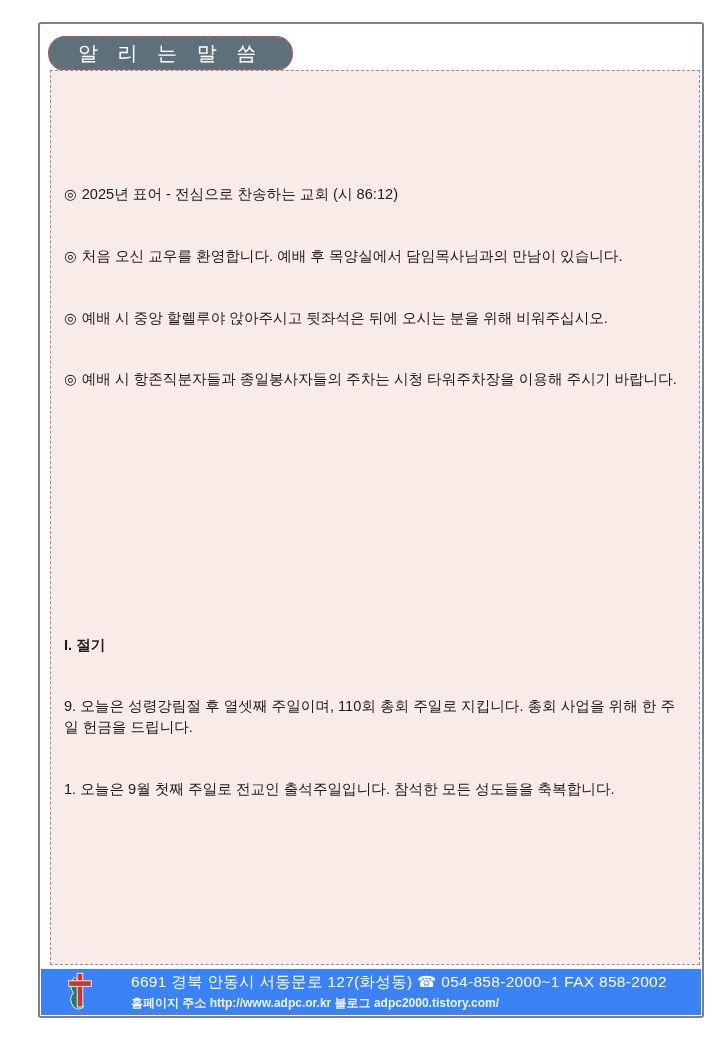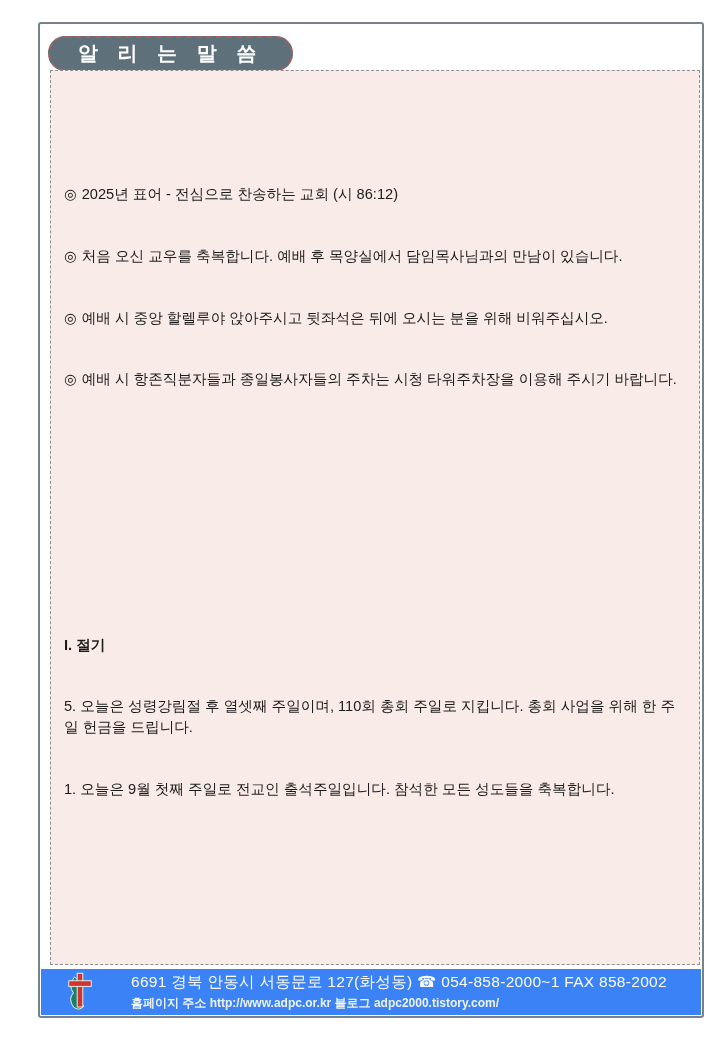--- a/index.html
+++ b/index.html
@@ -7,21 +7,21 @@
     width:720px; height:1040px; position:relative; background:#ffffff;
     font-family:"Liberation Sans","DejaVu Sans",sans-serif; color:#1b1b1b;
   }
   .sheet {
     position:absolute; left:38px; top:22px; width:666px; height:996px;
     box-sizing:border-box; border:2px solid #76838b; border-radius:3px; background:#ffffff;
   }
   .pill {
     position:absolute; left:8px; top:12px; height:31px; line-height:31px;
     padding:0 28px; background:#5e707a; border:2px dashed #a2605e; border-radius:17px;
-    color:#ffffff; font-size:20px; font-weight:bold; letter-spacing:7px; white-space:nowrap;
+    color:#ffffff; font-size:20px; font-weight:normal; letter-spacing:7px; white-space:nowrap;
   }
   .content {
     position:absolute; left:10px; top:46px; width:650px; height:895px;
     box-sizing:border-box; background:#f9ebe8; border:1px dashed #8f8f8f;
     padding:10px 12px 0 13px; font-size:14.6px; line-height:20.6px;
     white-space:pre-wrap; word-break:break-all; overflow:hidden;
   }
   .line { }
   .b { margin-right:5px; }
   .notices { margin-bottom:22px; }
@@ -43,29 +43,29 @@
 <div class="sheet">
 
   <div class="pill">
     <span>알 리 는  말 씀</span>
   </div>
 
   <div class="content">
 
     <div class="notices">
       <div class="line"><span class="b">◎</span><span>2025년 표어 - 전심으로 찬송하는 교회 (시 86:12)</span></div>
-      <div class="line"><span class="b">◎</span><span>처음 오신 교우를 축복합니다. 예배 후 목양실에서 담임목사님과의 만남이 있습니다.</span></div>
+      <div class="line"><span class="b">◎</span><span>처음 오신 교우를 환영합니다. 예배 후 목양실에서 담임목사님과의 만남이 있습니다.</span></div>
       <div class="line"><span class="b">◎</span><span>예배 시 중앙 할렐루야 앉아주시고 뒷좌석은 뒤에 오시는 분을 위해 비워주십시오.</span></div>
       <div class="line"><span class="b">◎</span><span>예배 시 항존직분자들과 종일봉사자들의 주차는 시청 타워주차장을 이용해 주시기 바랍니다.</span></div>
     </div>
 
 
     <div class="section">
       <div class="heading">I. 절기</div>
-      <div class="line">5. 오늘은 성령강림절 후 열셋째 주일이며, 110회 총회 주일로 지킵니다. 총회 사업을 위해 한 주일 헌금을 드립니다.</div>
+      <div class="line">9. 오늘은 성령강림절 후 열셋째 주일이며, 110회 총회 주일로 지킵니다. 총회 사업을 위해 한 주일 헌금을 드립니다.</div>
       <div class="line">1. 오늘은 9월 첫째 주일로 전교인 출석주일입니다. 참석한 모든 성도들을 축복합니다.</div>
     </div>
 
     
 
     
 
     
 
     

